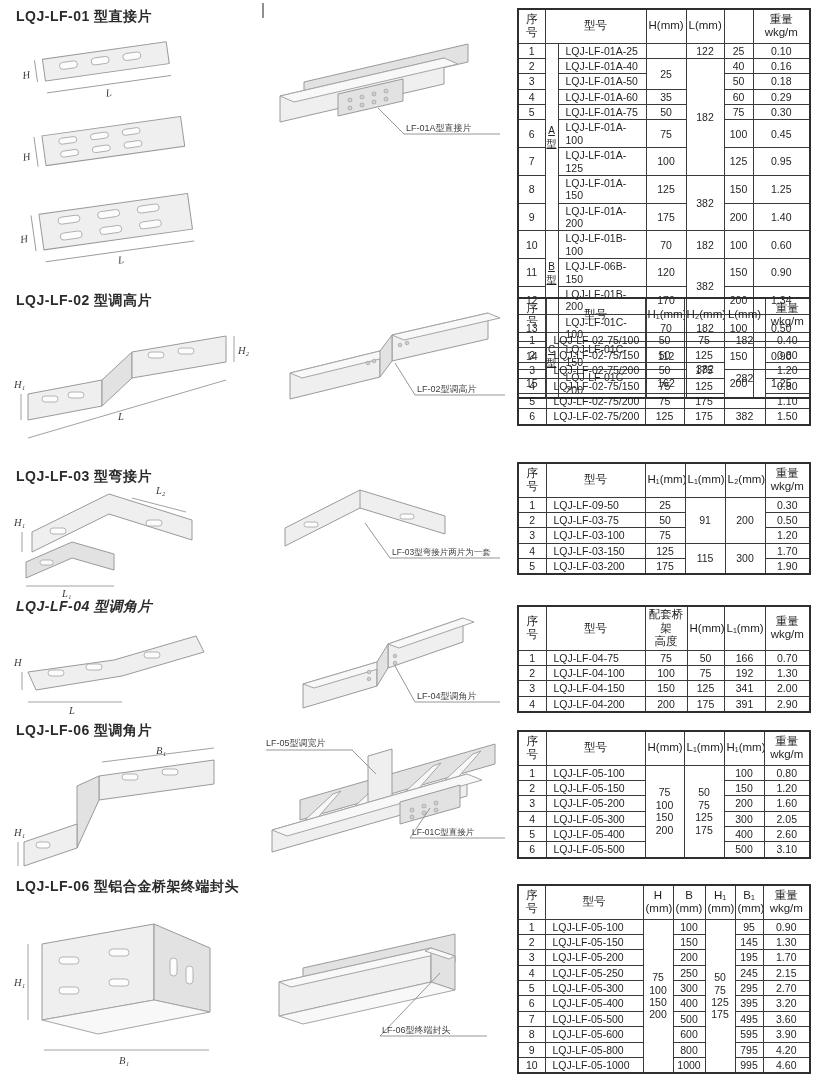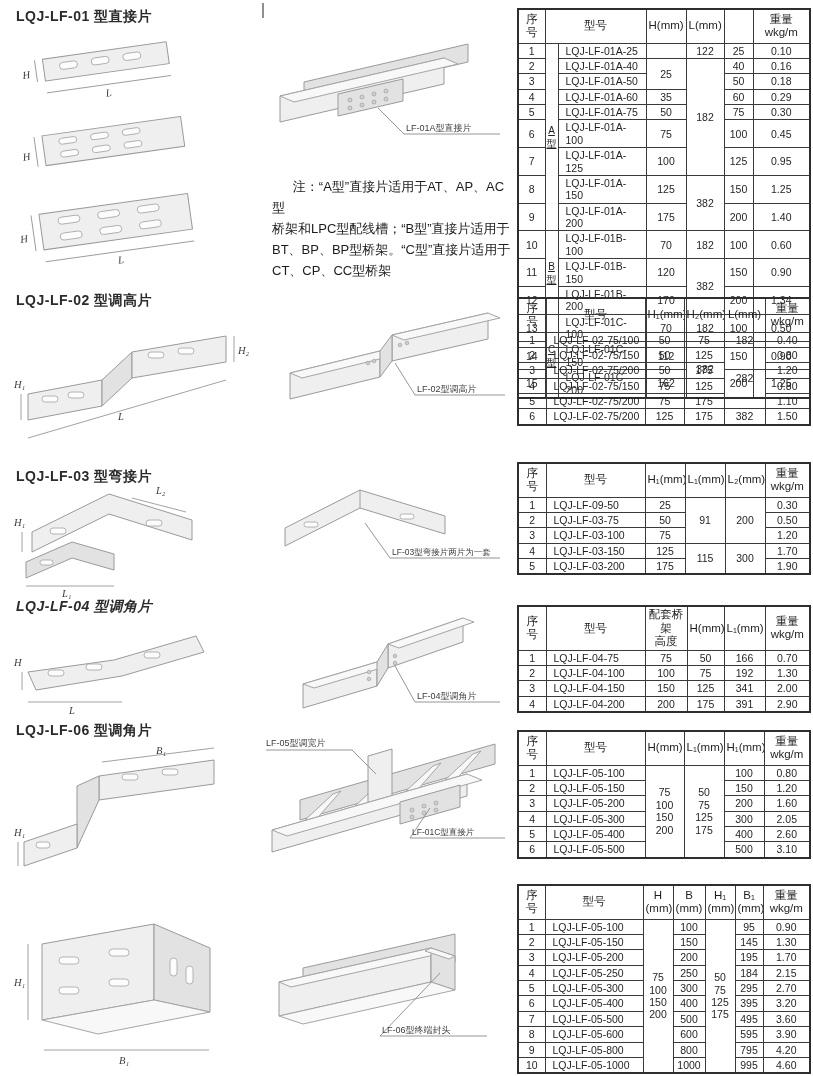--- a/index.html
+++ b/index.html
@@ -86,24 +86,20 @@
     <circle class="hole" cx="106" cy="66" r="2"></circle>
       <circle class="hole" cx="118" cy="63" r="2"></circle>
     <circle class="hole" cx="82" cy="80" r="2"></circle>
       <circle class="hole" cx="94" cy="77" r="2"></circle>
     <circle class="hole" cx="106" cy="74" r="2"></circle>
       <circle class="hole" cx="118" cy="71" r="2"></circle>
     <polyline class="lead" points="110,80 136,106 232,106"></polyline>
     <text class="callout" x="138" y="103">LF-01A型直接片</text>
   </svg>
 
-  <div class="note" style="left:272px;top:176px;">注：“A型”直接片适用于AT、AP、AC型
-桥架和LPC型配线槽；“B型”直接片适用于
-BT、BP、BP型桥架。“C型”直接片适用于
-CT、CP、CC型桥架</div>
 
   <div class="tbl-host" style="left:517px;top:8px;">
       <table>
         <colgroup>
           <col style="width: 27px;">
           <col style="width: 13px;">
           <col style="width: 88px;">
           <col style="width: 40px;">
           <col style="width: 38px;">
           <col style="width: 29px;">
@@ -191,21 +187,21 @@
             <td>10</td>
             <td rowspan="3" class="vtext">B型</td>
             <td class="mod">LQJ-LF-01B-100</td>
             <td>70</td>
             <td>182</td>
             <td>100</td>
             <td>0.60</td>
           </tr>
           <tr>
             <td>11</td>
-            <td class="mod">LQJ-LF-01B-150</td>
+            <td class="mod">LQJ-LF-06B-150</td>
             <td>120</td>
             <td rowspan="2">382</td>
             <td>150</td>
             <td>0.90</td>
           </tr>
           <tr>
             <td>12</td>
             <td class="mod">LQJ-LF-01B-200</td>
             <td>170</td>
             <td>200</td>
@@ -613,20 +609,21 @@
           <tr>
             <td>6</td>
             <td class="mod">LQJ-LF-05-500</td>
             <td>500</td>
             <td>3.10</td>
           </tr>
         </tbody>
       </table>
     </div>
 
+  <div class="sec-title" style="left:16px;top:878px;">LQJ-LF-06 型铝合金桥架终端封头</div>
 
   <svg style="left:14px;top:902px;" width="250" height="168" viewBox="0 0 250 168">
     <polygon class="st" points="28,42 140,22 140,98 28,118"></polygon>
     <rect class="slot" x="45" y="55" width="20" height="7" rx="3.5"></rect>
     <rect class="slot" x="95" y="47" width="20" height="7" rx="3.5"></rect>
     <rect class="slot" x="45" y="85" width="20" height="7" rx="3.5"></rect>
     <rect class="slot" x="95" y="77" width="20" height="7" rx="3.5"></rect>
     <polygon class="st2" points="140,22 196,46 196,110 140,98"></polygon>
     <rect class="slot" x="156" y="56" width="7" height="18" rx="3.5"></rect>
     <rect class="slot" x="172" y="64" width="7" height="18" rx="3.5"></rect>
@@ -702,21 +699,21 @@
             <td>3</td>
             <td class="mod">LQJ-LF-05-200</td>
             <td>200</td>
             <td>195</td>
             <td>1.70</td>
           </tr>
           <tr>
             <td>4</td>
             <td class="mod">LQJ-LF-05-250</td>
             <td>250</td>
-            <td>184</td>
+            <td>245</td>
             <td>2.15</td>
           </tr>
           <tr>
             <td>5</td>
             <td class="mod">LQJ-LF-05-300</td>
             <td>300</td>
             <td>295</td>
             <td>2.70</td>
           </tr>
           <tr>

